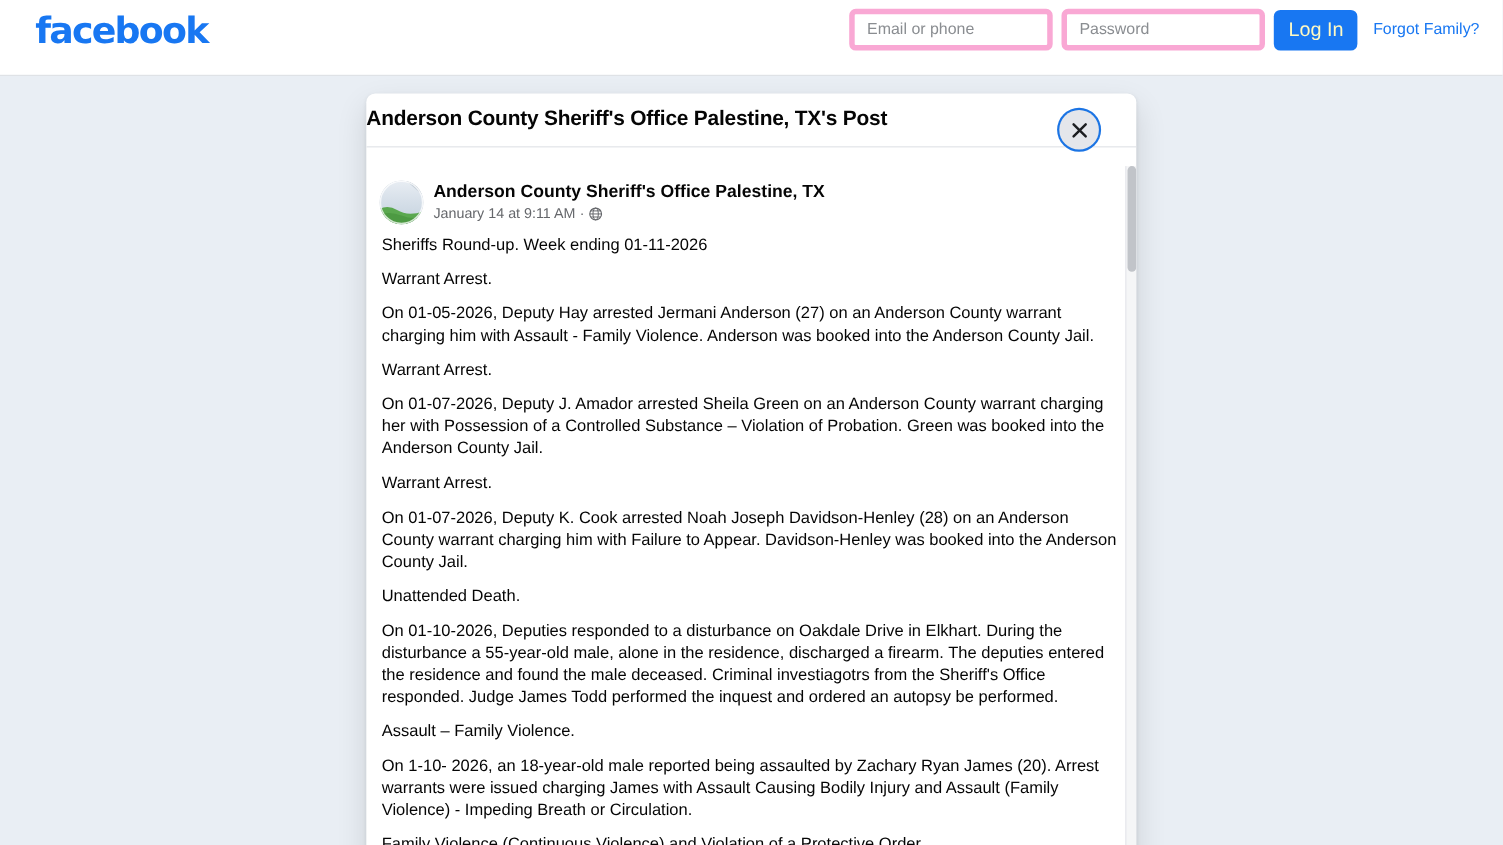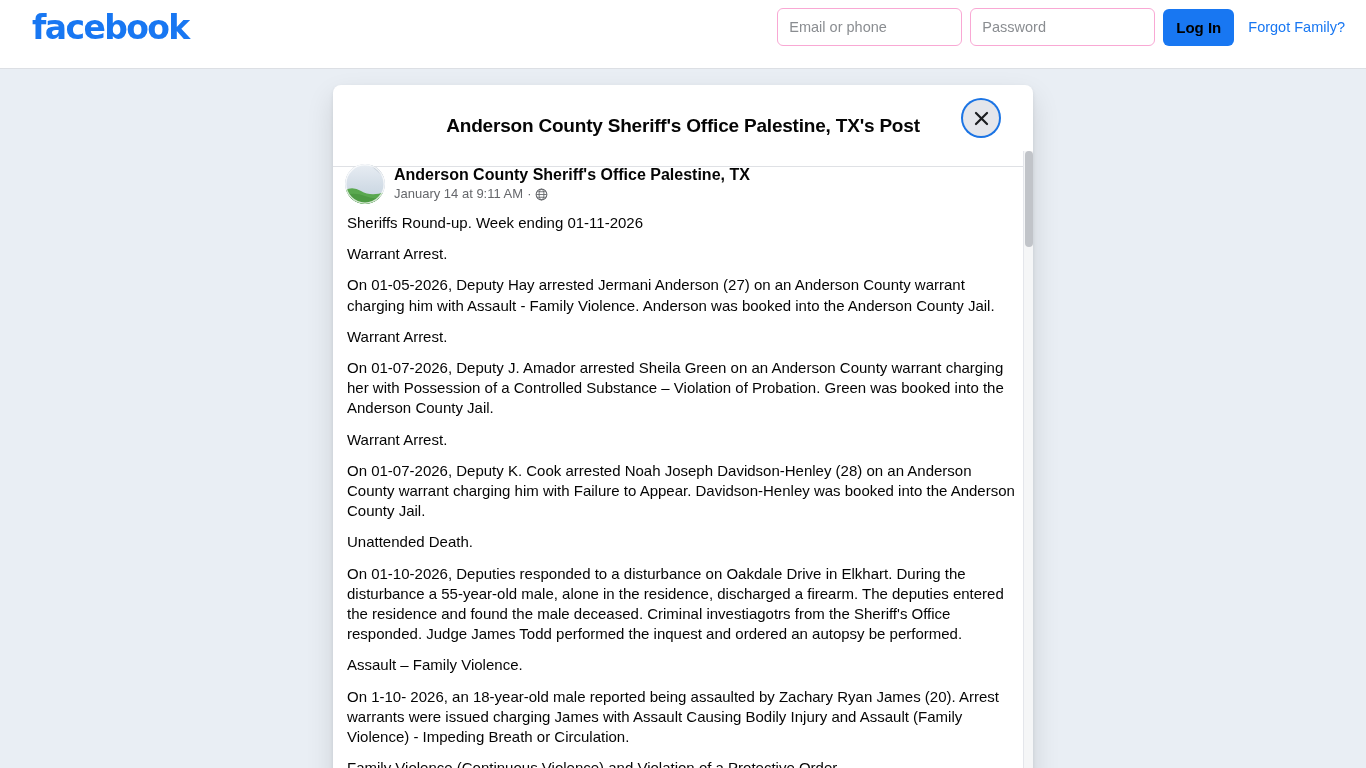--- a/index.html
+++ b/index.html
@@ -46,44 +46,44 @@
     right: 21px;
     top: 8px;
     display: flex;
     align-items: center;
     gap: 0;
   }
 
   .login-input {
     width: 185px;
     height: 38px;
-    border: 1px solid #f9a8d4;
+    border: 5px solid #f9a8d4;
     border-radius: 6px;
     padding: 0 11px;
     font-family: "Liberation Sans", sans-serif;
     font-size: 14.5px;
     color: #1c1e21;
     background: #ffffff;
     outline: none;
   }
   .login-input::placeholder { color: #8a8d91; }
   #email-field { margin-right: 8px; }
   #password-field { margin-right: 8px; }
 
   .login-button {
     height: 37px;
     min-width: 68px;
     padding: 0 13px;
     background: #1877f2;
-    color: #000000;
+    color: #fef9c3;
     border: none;
     border-radius: 6px;
     font-family: "Liberation Sans", sans-serif;
-    font-size: 15px;
-    font-weight: bold;
+    font-size: 18px;
+    font-weight: normal;
     cursor: pointer;
   }
 
   .forgot-link {
     margin-left: 14px;
     color: #1877f2;
     font-size: 14.5px;
     text-decoration: none;
     cursor: pointer;
     white-space: nowrap;
@@ -97,25 +97,24 @@
     width: 700px;
     height: 700px;
     background: #ffffff;
     border-radius: 8px 8px 0 0;
     box-shadow: 0 12px 28px rgba(0,0,0,0.12), 0 2px 4px rgba(0,0,0,0.08);
     overflow: hidden;
   }
 
   .dialog-header {
     position: relative;
-    height: 82px;
+    height: 49px;
     border-bottom: 1px solid #dfe1e5;
     display: flex;
     align-items: center;
-    justify-content: center;
   }
 
   .dialog-title {
     font-family: "Liberation Sans", sans-serif;
     font-size: 19px;
     font-weight: bold;
     color: #050505;
     letter-spacing: -0.2px;
   }
 

